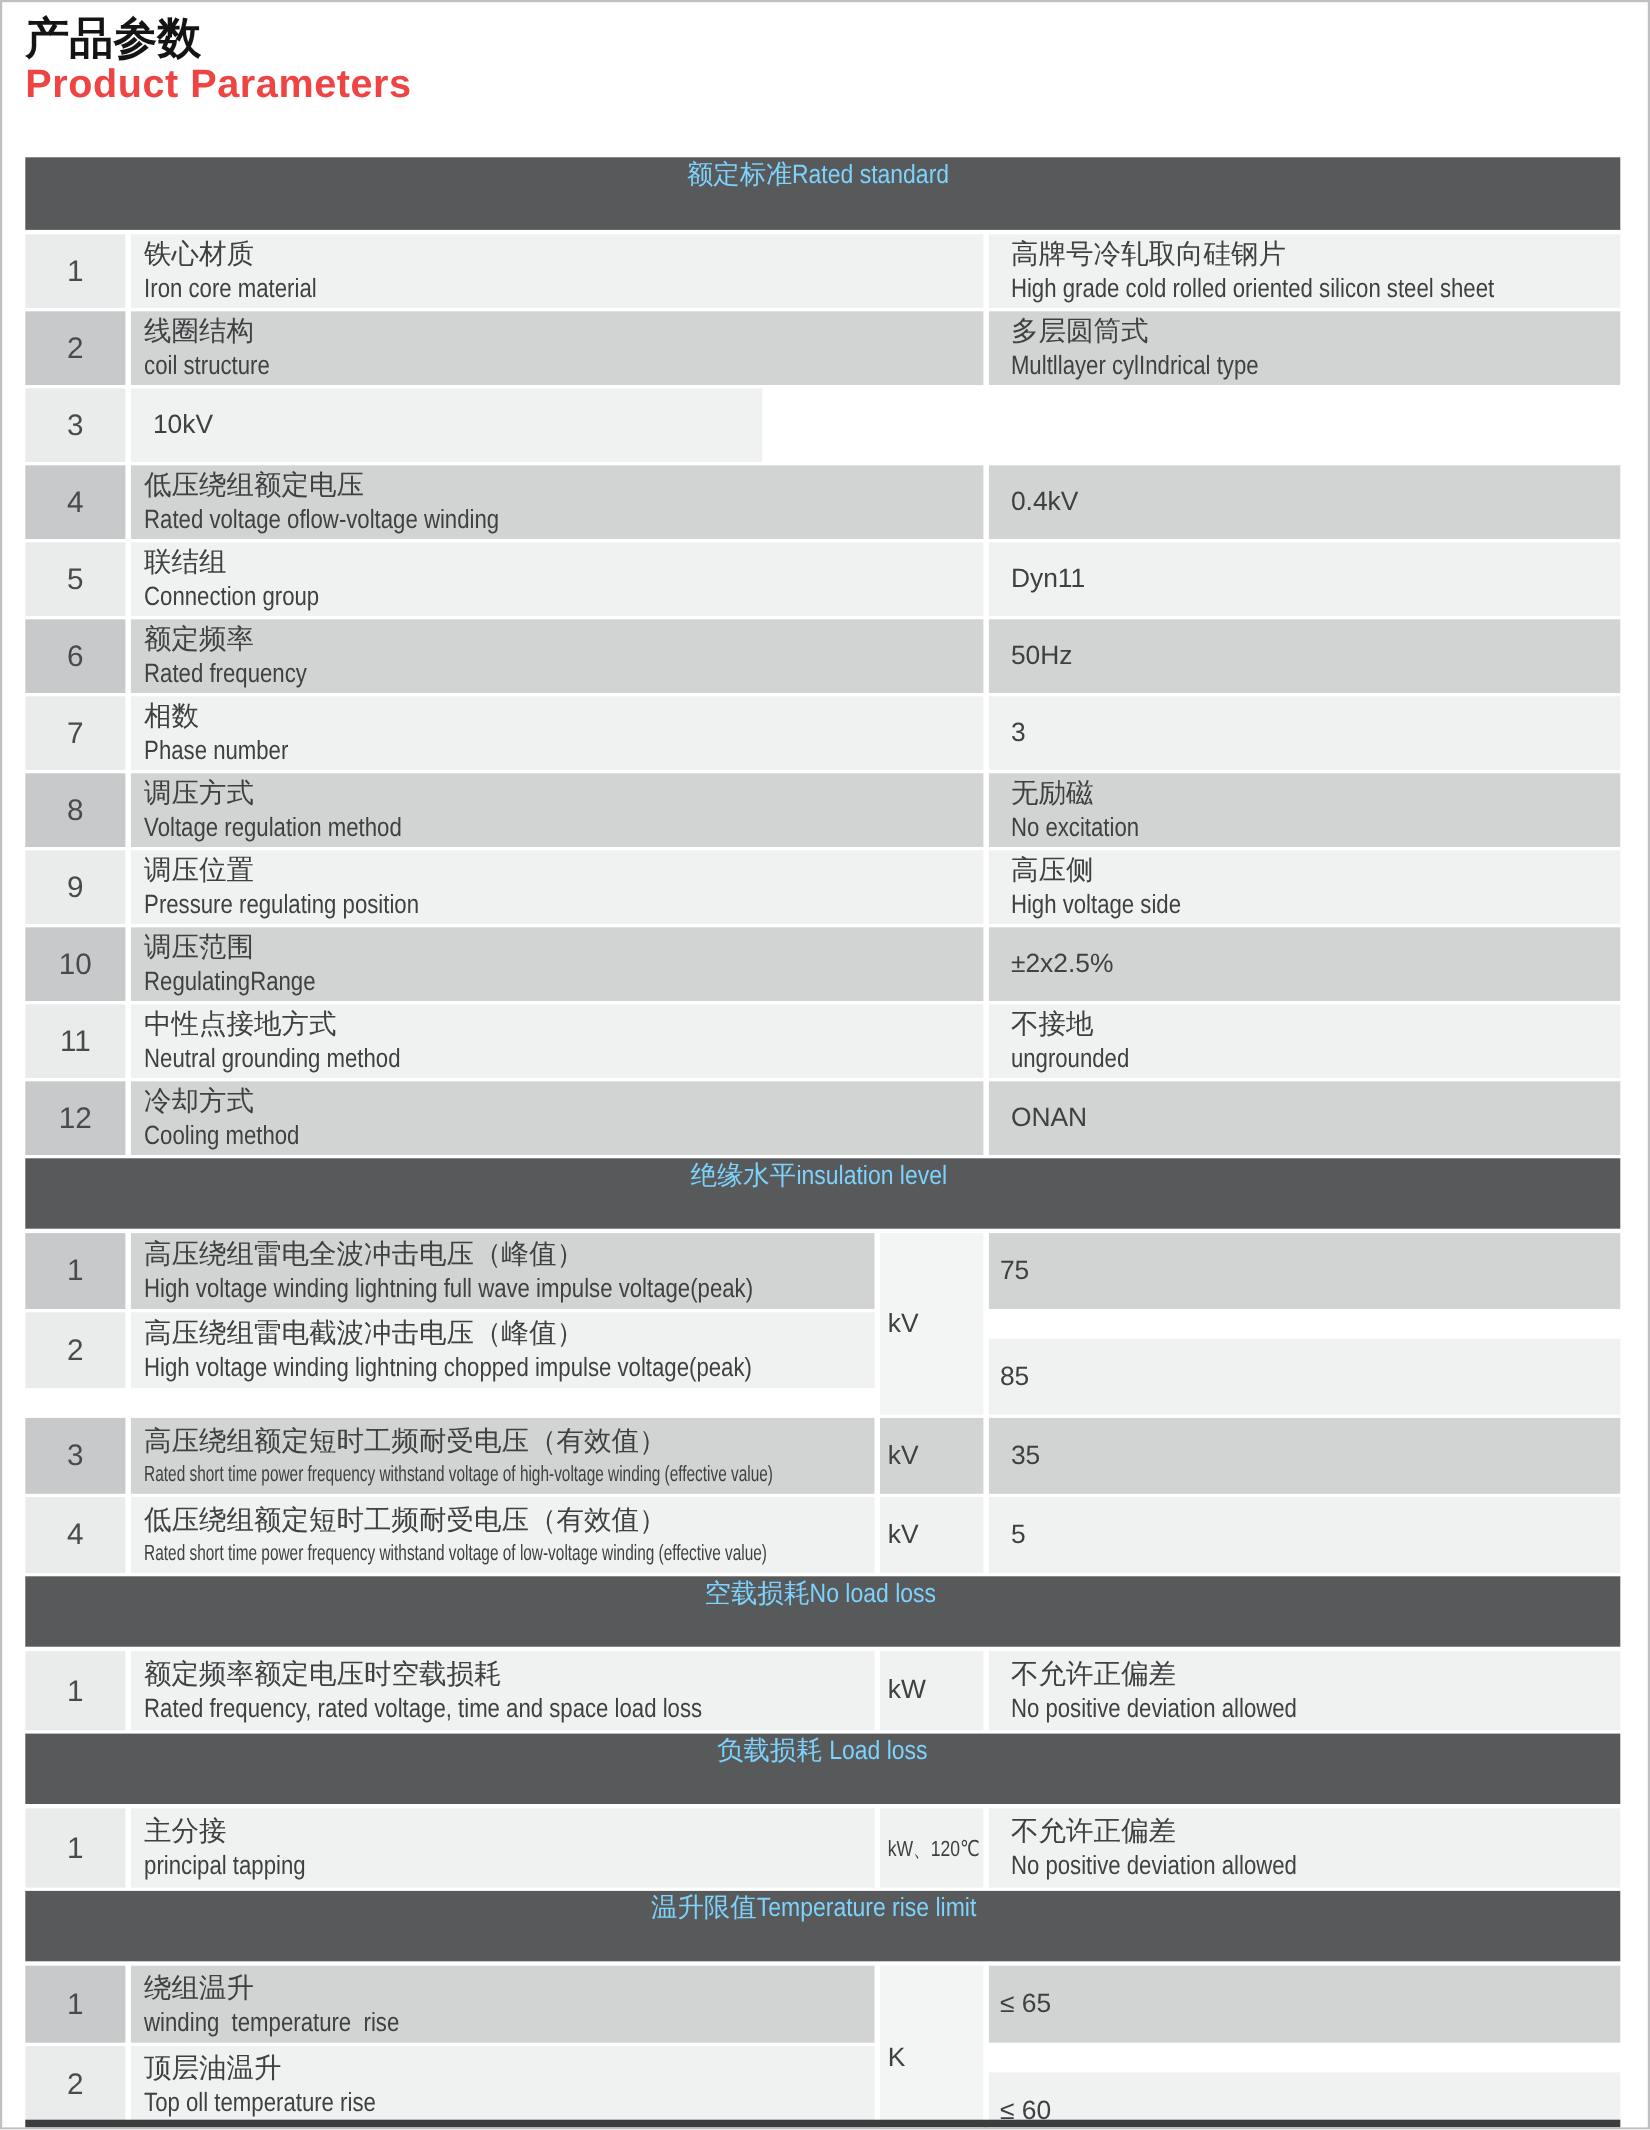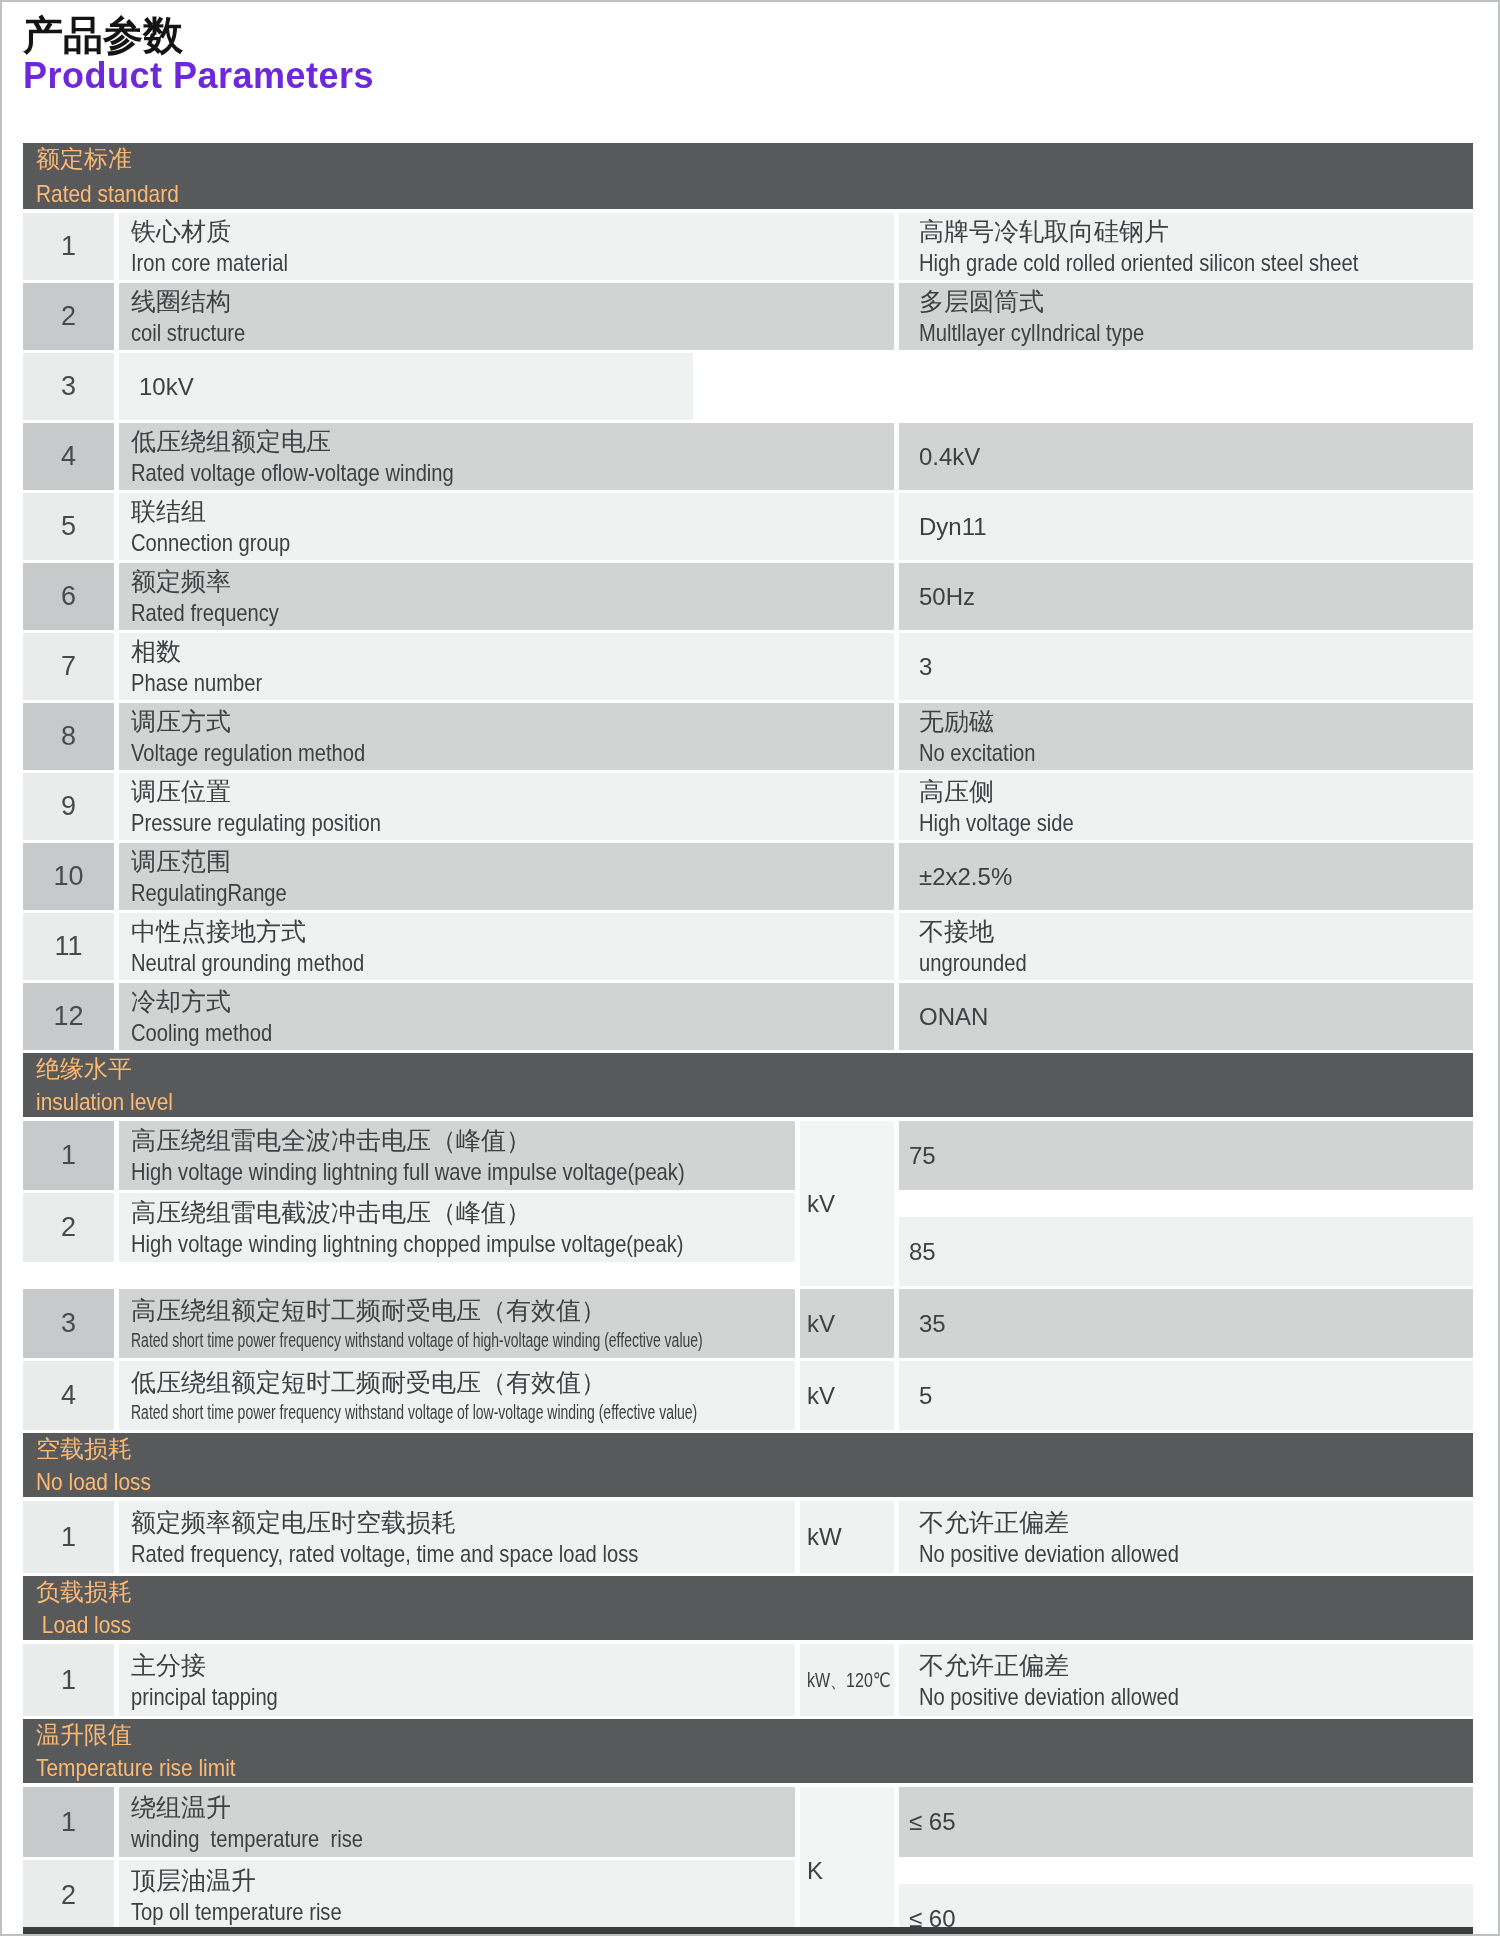--- a/index.html
+++ b/index.html
@@ -1,27 +1,27 @@
 <!DOCTYPE html>
 <html><head>
 <meta charset="utf-8">
 <style>
   html,body{margin:0;padding:0;background:#ffffff;}
   body{font-family:"Liberation Sans","DejaVu Sans",sans-serif;color:#3f4042;}
   .page{position:relative;width:1500px;height:1936px;box-sizing:border-box;
         border:2px solid #bfc0c2;background:#ffffff;padding:14px 0 0 21px;overflow:hidden;}
   .titles{margin-bottom:45px;}
   .title-zh{font-size:40px;font-weight:bold;color:#141414;line-height:38px;}
-  .title-en{font-size:36px;font-weight:bold;color:#6d28d9;line-height:44px;letter-spacing:0.5px;}
+  .title-en{font-size:36px;font-weight:bold;color:#ef4444;line-height:44px;letter-spacing:0.5px;}
   .table{width:1450px;}
   .section{margin-top:3px;}
   .section.sec0{margin-top:0;}
   .sec0{--rh:67px}.sec1{--rh:69px}.sec2{--rh:72px}.sec3{--rh:72px}.sec4{--rh:70px}
-  .shead{height:64px;background:#58595b;color:#fdba74;display:flex;flex-direction:column;
-         justify-content:space-between;padding-left:13px;box-sizing:border-box;}
+  .shead{height:64px;background:#58595b;color:#7dd3fc;display:flex;flex-direction:row;
+         justify-content:center;padding-left:13px;box-sizing:border-box;}
   .sec0 .shead{height:66px;}
   .hzh{font-size:24px;line-height:31px;white-space:pre;}
   .hen{font-size:24px;line-height:31px;white-space:pre;transform:scaleX(0.87);transform-origin:0 50%;}
   .rows{display:flex;flex-direction:column;gap:3px;margin-top:4px;}
   .row{display:flex;gap:5px;height:var(--rh);}
   .mgroup{display:flex;gap:5px;}
   .mleft{flex:1;display:flex;flex-direction:column;gap:3px;min-width:0;}
   .mrow{display:flex;gap:5px;height:var(--rh);}
   .mvals{width:574px;flex:0 0 574px;display:flex;flex-direction:column;gap:17px;}
   .num{width:91px;flex:0 0 91px;display:flex;align-items:center;justify-content:center;

